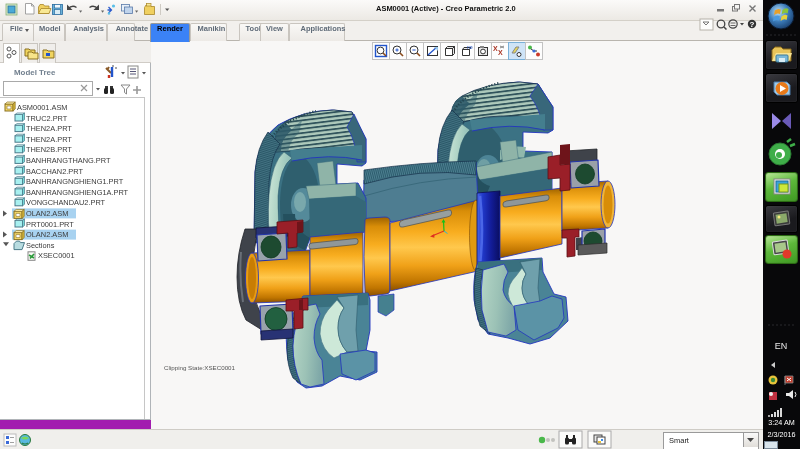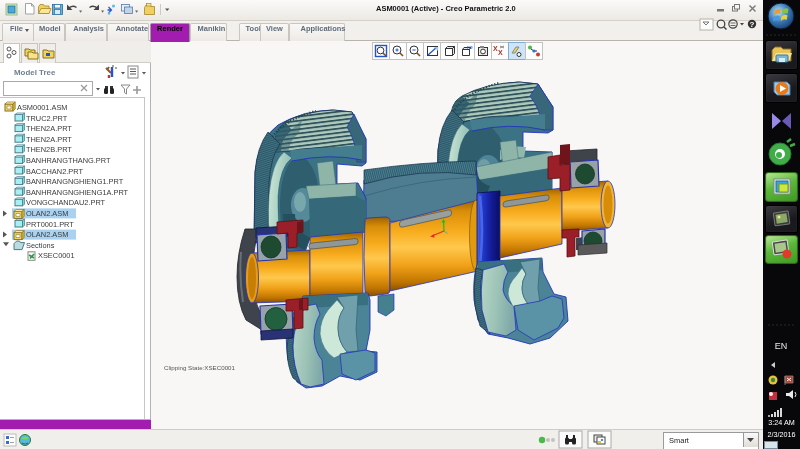--- a/index.html
+++ b/index.html
@@ -11,21 +11,21 @@
   background:linear-gradient(#fbfaf9,#ece9e4); border-bottom:1px solid #d4d0c8; }
 #title { position:absolute; left:376px; top:4px; font-size:11px; font-weight:bold; color:#111;
   transform:scale(0.68); transform-origin:0 0; white-space:nowrap; }
 
 #tabrow { position:absolute; left:0; top:21px; width:763px; height:20px; background:#f2f0ed;
   border-bottom:1px solid #b9b5ae; }
 .tab { position:absolute; top:2px; height:18px; font-size:11px; font-weight:bold; color:#5f6b78;
   background:linear-gradient(#f9f8f6,#edeae6); border:1px solid #c9c5bf; border-bottom:none;
   border-radius:2px 2px 0 0; text-align:center; }
 .tab span { display:inline-block; transform:scale(0.68); transform-origin:center 2px; white-space:nowrap; }
-.tab.active { background:#a21caf; color:#000; border-color:#9a9a98; height:19px; z-index:2; }
+.tab.active { background:#3b82f6; color:#000; border-color:#9a9a98; height:19px; z-index:2; }
 
 #content { position:absolute; left:0; top:41px; width:763px; height:388px; background:#a21caf; }
 
 #viewport { position:absolute; left:151px; top:0; width:612px; height:388px; background:#f8f7f6; }
 #cliptext { position:absolute; left:13px; top:323px; font-size:10px; color:#555;
   transform:scale(0.62); transform-origin:0 0; white-space:nowrap; }
 
 #leftpanel { position:absolute; left:0; top:0; width:151px; height:379px; background:#fff;
   border-right:1px solid #b0b4b8; border-bottom:1px solid #b0b4b8; }
 #ptabs { position:absolute; left:0; top:0; width:151px; height:22px; background:#f0eeeb; border-bottom:1px solid #d0ccc6;}
@@ -94,21 +94,21 @@
       <rect x="732.5" y="6.5" width="5" height="4.5" fill="none" stroke="#777" stroke-width="1"></rect>
       <rect x="734.5" y="4.5" width="5" height="4.5" fill="#f6f5f3" stroke="#777" stroke-width="1"></rect>
       <path d="M749.5 5.5 l6 6 M755.5 5.5 l-6 6" stroke="#777" stroke-width="1.4"></path>
     </svg>
     <div id="title">ASM0001 (Active) - Creo Parametric 2.0</div>
   </div>
   <div id="tabrow">
     <div class="tab" style="left:2px;width:32px"><span>File</span><i class="dn"></i></div>
     <div class="tab" style="left:33px;width:32px"><span>Model</span></div>
     <div class="tab" style="left:65px;width:42px"><span>Analysis</span></div>
-    <div class="tab" style="left:107px;width:42px"><span>Annotate</span></div>
+    <div class="tab" style="left:107px;width:28px"><span>Annotate</span></div>
     <div class="tab active" id="rendertab" style="left:150px;width:40px"><span>Render</span></div>
     <div class="tab" style="left:190px;width:37px"><span>Manikin</span></div>
     <div class="tab" style="left:239px;width:33px"><span>Tools</span></div>
     <div class="tab" style="left:260px;width:29px"><span>View</span></div>
     <div class="tab" style="left:289px;width:56px"><span>Applications</span></div>
     <svg width="70" height="14" style="position:absolute;left:695px;top:-4px;pointer-events:none;overflow:visible">
       <rect x="5" y="2" width="13" height="11" fill="#fdfdfc" stroke="#b5b1aa"></rect>
       <path d="M8 5 l3 3 l3 -3 z" fill="none" stroke="#777"></path>
       <circle cx="26" cy="7" r="3.8" fill="none" stroke="#444" stroke-width="1.3"></circle>
       <line x1="29" y1="10" x2="31.5" y2="12.5" stroke="#444" stroke-width="1.5"></line>

